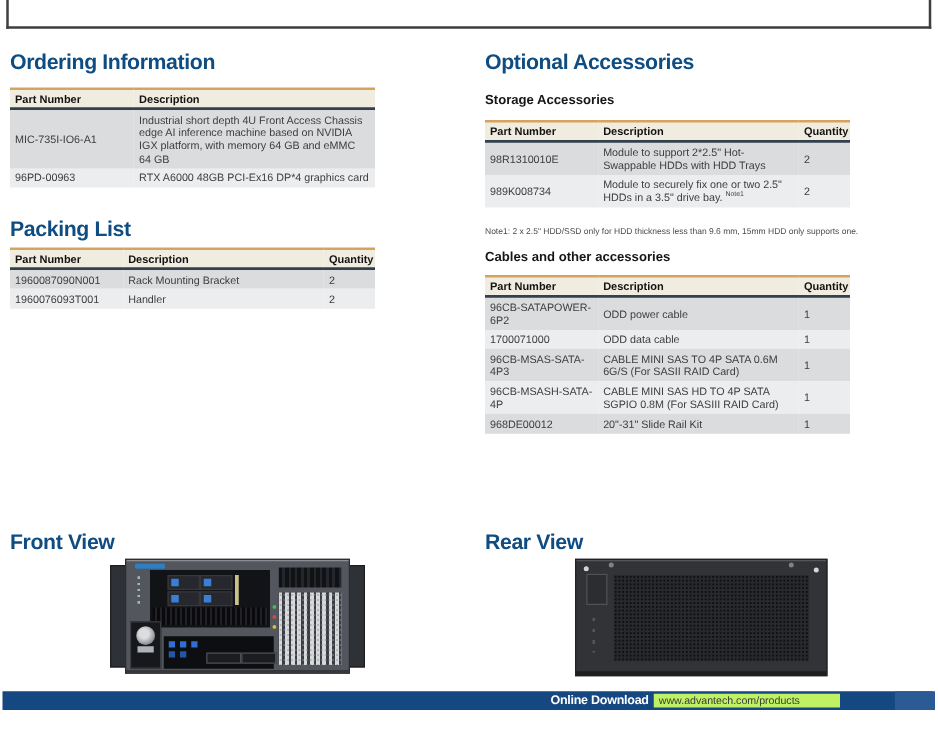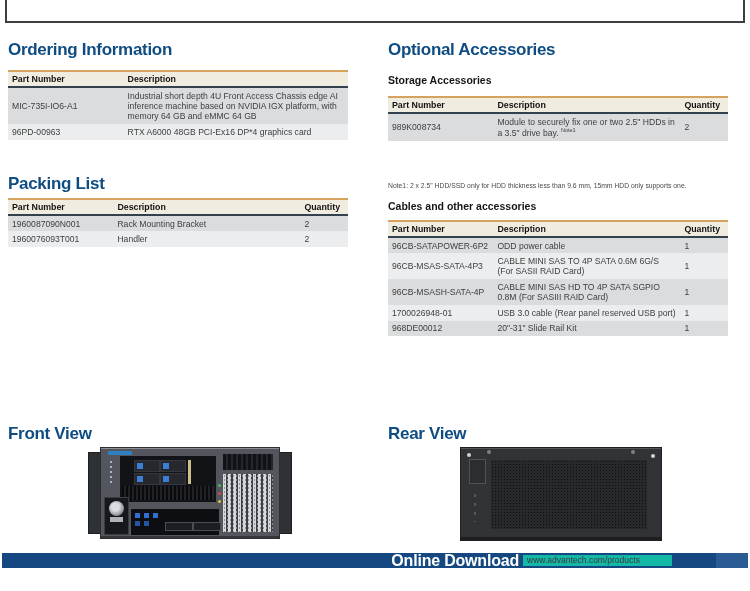--- a/index.html
+++ b/index.html
@@ -22,21 +22,21 @@
   }
   .sub-title {
     position:absolute; font-size:10.5px; font-weight:bold; color:#161616;
     white-space:nowrap;
   }
   .note-text {
     position:absolute; font-size:6.8px; color:#4a4a4a; white-space:nowrap;
   }
 
   
-  table { border-collapse:collapse; table-layout:fixed; width:340px;
+  table { border-collapse:collapse; table-layout:fixed; width:292px;
           font-size:8.6px; color:#3e3e3e; }
   th { text-align:left; background:#F1ECE0; border-top:2px solid #D5A35D;
        border-bottom:2px solid #33414f; padding:2px 4px; font-size:8.8px;
        color:#131313; }
   td { padding:2.5px 4px; vertical-align:middle; line-height:1.22; }
   tbody tr:nth-child(odd)  { background:#DADCDE; }
   tbody tr:nth-child(even) { background:#ECEDEF; }
   sup { font-size:5.5px; vertical-align:super; }
 
   .tbl-ordering col:nth-child(1){width:34%}
@@ -107,24 +107,24 @@
   .cr-screw.s2 { left:26px; top:2px;  background:#808184; }
   .cr-screw.s3 { right:26px; top:2px; background:#808184; }
   .cr-screw.s4 { right:6px; top:6px;  background:#d3d4d6; }
   .cr-marks { position:absolute; left:13px; top:46px; width:2px; height:28px;
               background:repeating-linear-gradient(#55565a 0 3px, transparent 3px 9px); }
 
   
   .footer-bar { position:absolute; left:2px; top:553px; width:744px; height:15px;
                 background:#154880; }
   .footer-label { position:absolute; right:227px; top:0; height:29px; line-height:15px;
-                  color:#ffffff; font-weight:bold; font-size:16px; letter-spacing:-0.2px;
+                  color:#ffffff; font-weight:bold; font-size:10px; letter-spacing:-0.2px;
                   white-space:nowrap; }
   .footer-url-box { position:absolute; left:521px; top:2px; width:149px; height:11px;
-                    background:#14b8a6; }
+                    background:#bef264; }
   .footer-url { display:block; font-size:8.5px; color:#3a3a3a; line-height:11px;
                 padding-left:4px; white-space:nowrap; }
   .footer-accent { position:absolute; left:714px; top:0; width:32px; height:15px;
                    background:#2b5b95; }
 </style>
 </head>
 <body>
 
 <div class="page">
 
@@ -232,20 +232,25 @@
         </colgroup>
     <thead>
           <tr>
             <th>Part Number</th>
             <th>Description</th>
             <th>Quantity</th>
           </tr>
         </thead>
         <tbody>
           <tr>
+            <td>98R1310010E</td>
+            <td>Module to support 2*2.5" Hot-Swappable HDDs with HDD Trays</td>
+            <td>2</td>
+          </tr>
+          <tr>
             <td>989K008734</td>
             <td>Module to securely fix one or two 2.5" HDDs in a 3.5" drive bay. <sup>Note1</sup></td>
             <td>2</td>
           </tr>
         </tbody>
       </table>
   </div>
 
   <div class="note-text" style="left:388px; top:182px;">Note1: 2 x 2.5" HDD/SSD only for HDD thickness less than 9.6 mm, 15mm HDD only supports one.</div>
 
@@ -265,32 +270,32 @@
             <th>Quantity</th>
           </tr>
         </thead>
         <tbody>
           <tr>
             <td>96CB-SATAPOWER-6P2</td>
             <td>ODD power cable</td>
             <td>1</td>
           </tr>
           <tr>
+            <td>1700071000</td>
+            <td>ODD data cable</td>
+            <td>1</td>
+          </tr>
+          <tr>
             <td>96CB-MSAS-SATA-4P3</td>
             <td>CABLE MINI SAS TO 4P SATA 0.6M 6G/S (For SASII RAID Card)</td>
             <td>1</td>
           </tr>
           <tr>
             <td>96CB-MSASH-SATA-4P</td>
             <td>CABLE MINI SAS HD TO 4P SATA SGPIO 0.8M (For SASIII RAID Card)</td>
-            <td>1</td>
-          </tr>
-          <tr>
-            <td>1700026948-01</td>
-            <td>USB 3.0 cable (Rear panel reserved USB port)</td>
             <td>1</td>
           </tr>
           <tr>
             <td>968DE00012</td>
             <td>20"-31" Slide Rail Kit</td>
             <td>1</td>
           </tr>
         </tbody>
       </table>
   </div>

